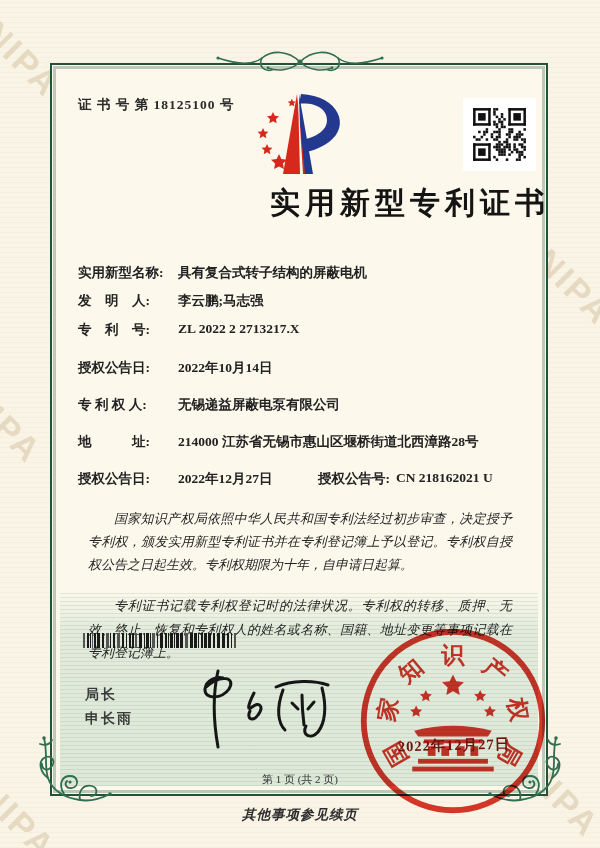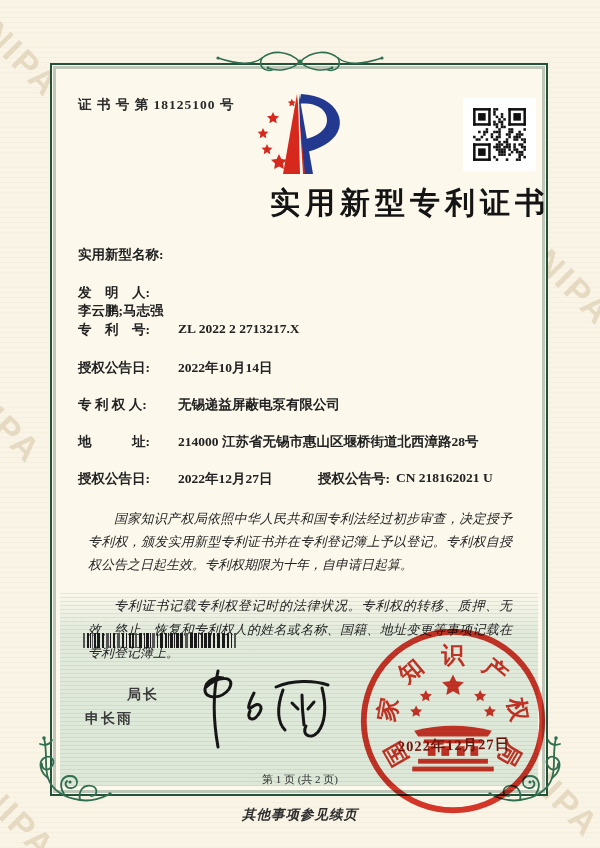--- a/index.html
+++ b/index.html
@@ -281,24 +281,25 @@
       <rect x="24" y="23" width="1" height="1" fill="#111"></rect>
       <rect x="13" y="24" width="1" height="1" fill="#111"></rect>
       <rect x="17" y="24" width="1" height="1" fill="#111"></rect>
       <rect x="21" y="24" width="1" height="1" fill="#111"></rect>
       <rect x="22" y="24" width="1" height="1" fill="#111"></rect>
     </svg>
 </div>
 
 <div class="abs title">实用新型专利证书</div>
 
-<div class="abs field-row" style="top:246px;">
+<div class="abs field-row" style="top:264px;">
   <span class="field-label">实用新型名称:</span>
-</div>
-<div class="abs field-row" style="top:284px;flex-direction:column;">
+  <span class="field-value">具有复合式转子结构的屏蔽电机</span>
+</div>
+<div class="abs field-row" style="top:292px;">
   <span class="field-label">发　明　人:</span>
   <span class="field-value">李云鹏;马志强</span>
 </div>
 <div class="abs field-row" style="top:321px;">
   <span class="field-label">专　利　号:</span>
   <span class="field-value">ZL 2022 2 2713217.X</span>
 </div>
 <div class="abs field-row" style="top:359px;">
   <span class="field-label">授权公告日:</span>
   <span class="field-value">2022年10月14日</span>
@@ -363,21 +364,21 @@
     <i style="width: 3px; margin-right: 1px; background: rgb(26, 26, 26);"></i>
     <i style="width: 3px; margin-right: 2px; background: rgb(26, 26, 26);"></i>
     <i style="width: 2px; margin-right: 2px; background: rgb(26, 26, 26);"></i>
     <i style="width: 3px; margin-right: 2px; background: rgb(26, 26, 26);"></i>
     <i style="width: 3px; margin-right: 2px; background: rgb(26, 26, 26);"></i>
     <i style="width: 2px; margin-right: 2px; background: rgb(26, 26, 26);"></i>
     <i style="width: 1px; margin-right: 2px; background: rgb(26, 26, 26);"></i>
     <i style="width: 2px; margin-right: 2px; background: rgb(85, 85, 85);"></i>
   </div>
 
-<div class="abs issuer" style="top:686px;margin-left:42px;">局长</div>
+<div class="abs issuer" style="top:686px;">局长</div>
 <div class="abs issuer" style="top:710px;">申长雨</div>
 
 <svg class="abs sig" viewBox="0 0 175 90">
   <g stroke="#161616" stroke-width="3" fill="none" stroke-linecap="round" stroke-linejoin="round">
     <path d="M34,22 C50,8 64,13 57,24 C50,34 32,35 33,24 C34,15 45,11 51,13"></path>
     <path d="M46,6 C41,28 41,54 46,82"></path>
     <path d="M82,28 C77,38 74,47 80,42 C88,36 92,42 86,50 C81,57 74,54 78,46"></path>
     <path d="M104,22 C120,15 142,15 156,20"></path>
     <path d="M111,25 C104,44 106,58 113,65"></path>
     <path d="M150,23 C155,42 153,58 146,67 C139,75 129,70 134,61"></path>

